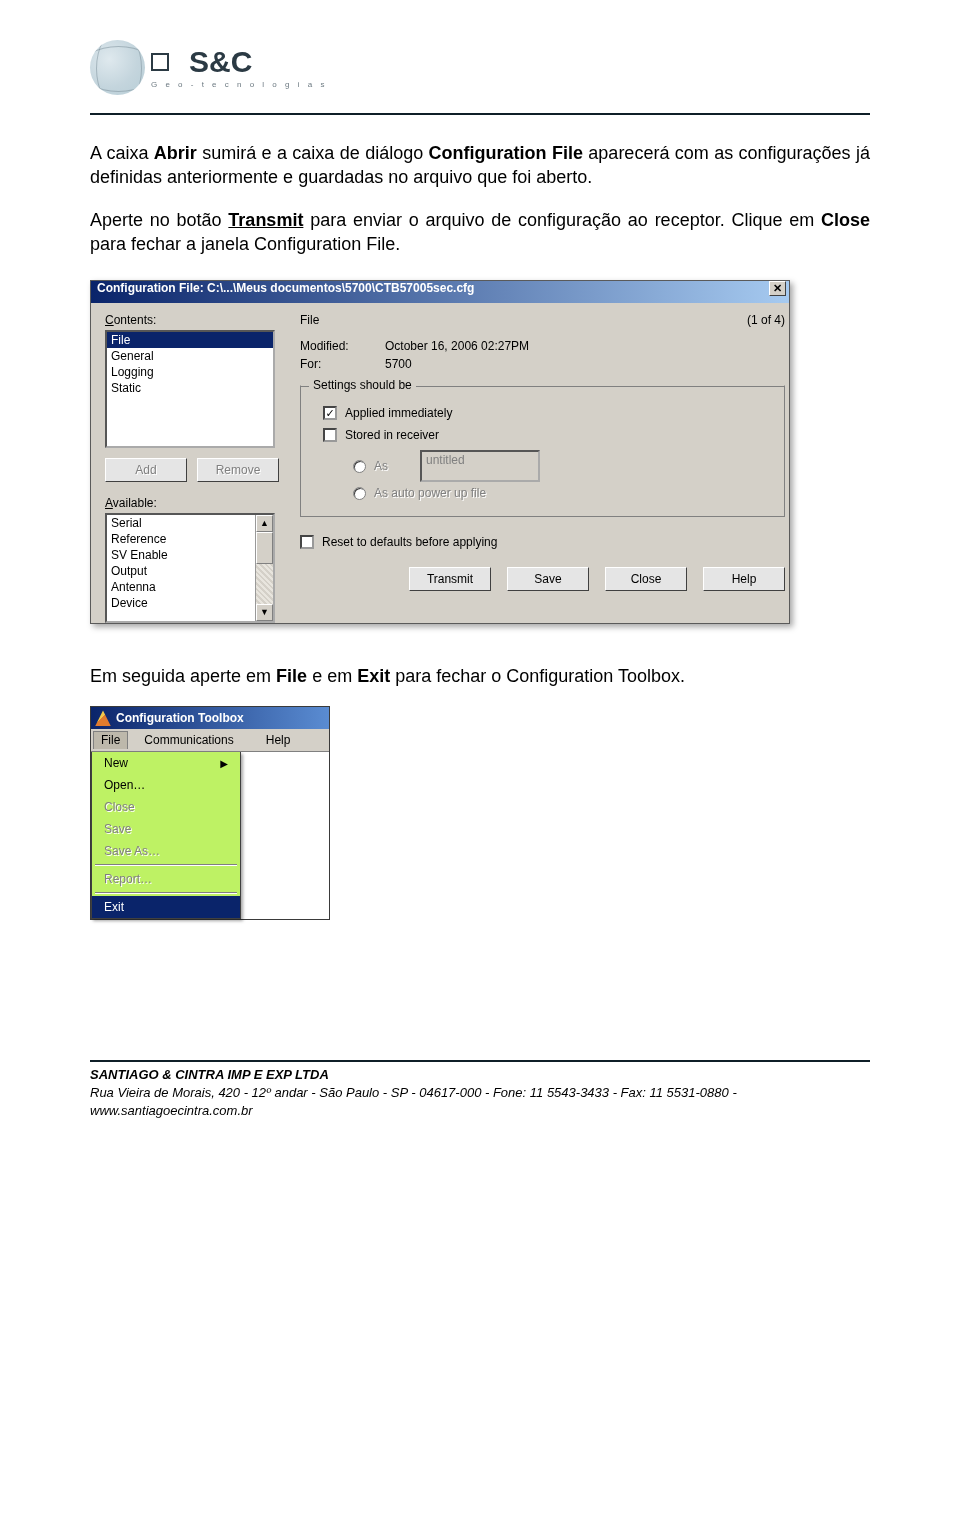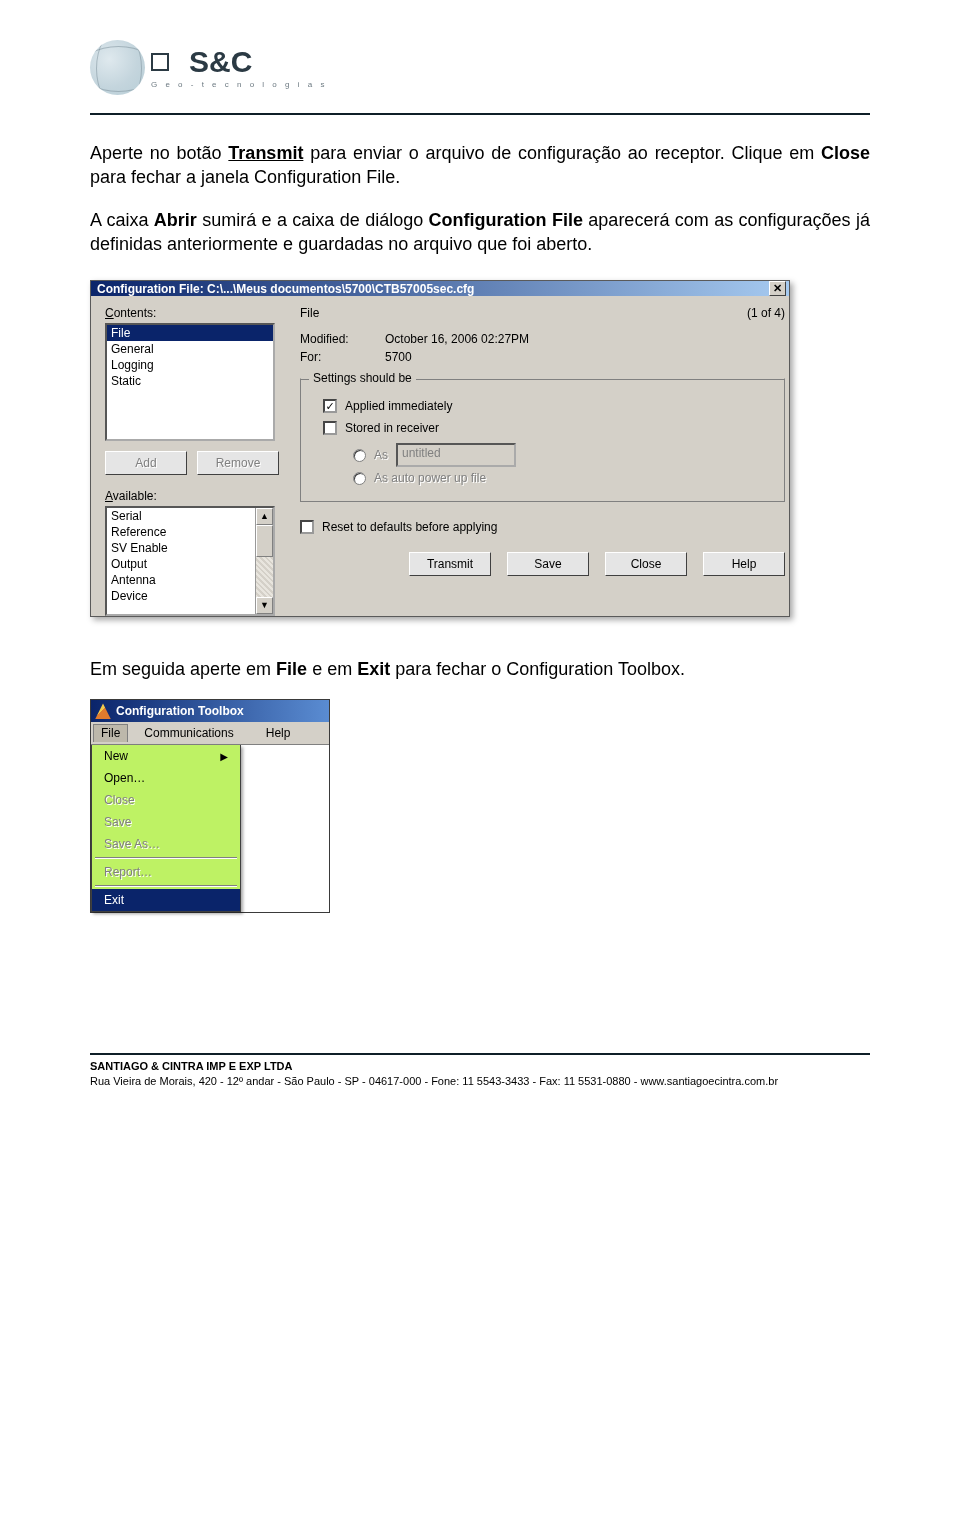--- a/index.html
+++ b/index.html
@@ -60,22 +60,22 @@
     width: 700px;
     margin: 24px 0 40px 0;
     background: #d4d0c8;
     border: 1px solid #5a5a5a;
     box-shadow: 3px 3px 6px rgba(0,0,0,.35);
     font-family: Tahoma, Arial, sans-serif;
     font-size: 12px;
     color: #000;
   }
   .titlebar {
-    display:flex; align-items:center; justify-content:space-between;
-    height: 15px;
+    display:flex; align-items:flex-start; justify-content:space-between;
+    height: 22px;
     background: linear-gradient(to right, #0a246a, #a6caf0);
     color:#fff; font-weight:bold;
     padding: 0 3px 0 6px;
     font-size: 12px;
   }
   .titlebar .xbtn {
     width: 17px; height: 15px;
     background:#d4d0c8;
     border:1px solid #fff; border-right-color:#404040;border-bottom-color:#404040;
     color:#000; font-size:11px; line-height:12px; text-align:center; font-weight:bold;
@@ -137,22 +137,23 @@
     width:14px; height:14px; background:#fff; border:2px inset #999;
     font-size:11px; line-height:10px; text-align:center;
   }
   .radiorow { display:flex; align-items:center; gap:8px; margin:4px 0 4px 40px; }
   .radio {
     width:13px; height:13px; border-radius:50%;
     background:#fff; border:1px solid #808080;
     box-shadow: inset 1px 1px 0 #404040, inset -1px -1px 0 #fff;
   }
   .txtin {
-    background:#fff; border:2px inset #aaa; height:24px; padding:1px 4px; width:120px;
+    background:#fff; border:2px inset #aaa; height:32px; padding:1px 4px; width:120px;
     color:#808080;
+    margin-left:24px;
   }
   .txtin.dis { background:#d4d0c8; }
   .lastcheck { display:flex; gap:8px; margin:18px 0 18px 0; }
   .dlg-buttons { display:flex; justify-content:flex-end; gap:16px; margin:0 0 10px 0; }
 
   
   .appwin {
     width: 240px;
     border: 1px solid #3a3a3a;
     font-family: Liberation Sans, sans-serif;
@@ -184,21 +185,22 @@
   .ditem { padding:4px 12px; display:flex; justify-content:space-between; align-items:center; }
   .ditem.dis { color:#808080; text-shadow:1px 1px 0 #fff; }
   .ditem.hl { background:#0a246a; color:#fff; }
   .dsep { height:0; margin:2px 3px; border-top:1px solid #808080; border-bottom:1px solid #fff; }
   .tri { font-size:10px; }
 
   
   .footer-rule { border:0; border-top:2px solid #0f1f28; margin:0 0 4px 0; }
   .footer {
     padding: 0 90px 10px 90px;
-    font-size: 11px;
+    font-size: 13px;
+    font-style: italic;
     color:#000;
     line-height:1.35;
   }
   .footer .fb { font-weight:bold; }
 </style>
 </head>
 <body>
 
 <div class="page">
 
@@ -210,25 +212,25 @@
             <span class="sqbox"></span>
             <span>S&amp;C</span>
           </div>
         <div class="tag">G e o - t e c n o l o g i a s</div>
       </div>
     </div>
   </div>
   <hr class="rule">
 
   <p class="body-text">
+    <span>A caixa </span><span class="b">Abrir</span><span> sumirá e a caixa de diálogo </span><span class="b">Configuration File</span><span> aparecerá com as configurações já definidas anteriormente e guardadas no arquivo que foi aberto.</span>
+  </p>
+
+  <p class="body-text">
     <span>Aperte no botão </span><span class="b"><span class="u">Transmit</span></span><span> para enviar o arquivo de configuração ao receptor. Clique em </span><span class="b">Close</span><span> para fechar a janela Configuration File.</span>
-  </p>
-
-  <p class="body-text">
-    <span>A caixa </span><span class="b">Abrir</span><span> sumirá e a caixa de diálogo </span><span class="b">Configuration File</span><span> aparecerá com as configurações já definidas anteriormente e guardadas no arquivo que foi aberto.</span>
   </p>
 
   <div class="dialog">
     <div class="titlebar">
       <span>Configuration File: C:\...\Meus documentos\5700\CTB57005sec.cfg</span>
       <div class="xbtn">✕</div>
     </div>
     <div class="dlg-body">
       <div class="toprow">
         <div class="col-left">

